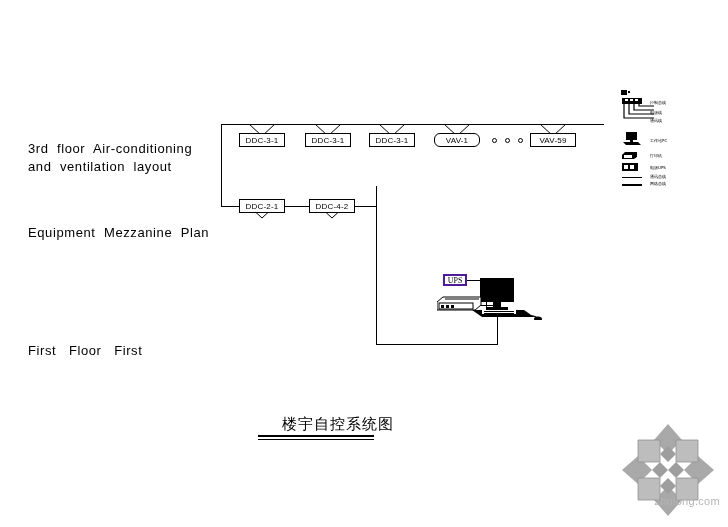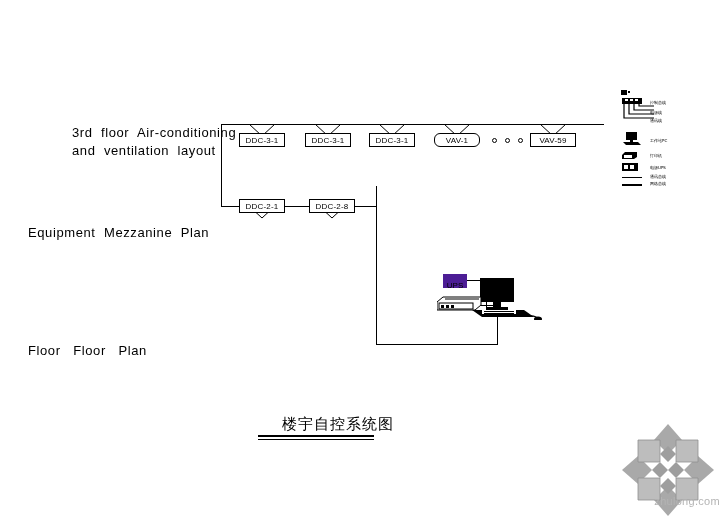--- a/index.html
+++ b/index.html
@@ -76,26 +76,26 @@
     left: 0; right: 0;
     top: 12px;
     text-align: center;
     font-family: "Liberation Sans", sans-serif;
     font-size: 8px;
     letter-spacing: 0.8px;
     color: #000;
   }
   .ups-box {
     position: absolute;
-    border: 7px solid #4c1d95;
+    border: 2px solid #4c1d95;
     background: #fff;
     display: flex;
-    align-items: flex-start;
+    align-items: center;
     justify-content: center;
-    font-family: Liberation Sans, sans-serif;
+    font-family: Liberation Serif, serif;
     font-size: 8px;
     color: #000;
     box-sizing: border-box;
   }
 
   
   .diagram-title {
     position: absolute;
     font-family: Liberation Mono, monospace;
     font-size: 15px;
@@ -134,26 +134,26 @@
     font-size: 11px;
     color: #b4b4b4;
     letter-spacing: 0.3px;
   }
 </style>
 </head>
 <body>
 
 <div id="canvas">
 
-  <div class="plan-label" style="left:28px; top:124px;margin-left:44px;">3rd  floor  Air-conditioning
+  <div class="plan-label" style="left:28px; top:140px;">3rd  floor  Air-conditioning
 and  ventilation  layout</div>
 
   <div class="plan-label" style="left:28px; top:224px;">Equipment  Mezzanine  Plan</div>
 
-  <div class="plan-label" style="left:28px; top:342px;">Floor   Floor   Plan</div>
+  <div class="plan-label" style="left:28px; top:342px;">First   Floor   First</div>
 
   <div class="hline" style="left:221px; top:124px; width:383px;"></div>
 
   <div class="vline" style="left:221px; top:124px; height:82px;"></div>
 
   <div class="hline" style="left:221px; top:206px; width:155px;"></div>
 
   <div class="vline" style="left:376px; top:186px; height:158px;"></div>
   <div class="hline" style="left:376px; top:344px; width:121px;"></div>
   <div class="vline" style="left:497px; top:312px; height:33px;"></div>
@@ -202,21 +202,21 @@
 
   <div class="dev-box" style="left:530px; top:133px; width:46px; height:14px;">
     <span>VAV-59</span>
   </div>
 
   <div class="dev-box" style="left:239px; top:199px; width:46px; height:14px;">
     <span>DDC-2-1</span>
   </div>
 
   <div class="dev-box" style="left:309px; top:199px; width:46px; height:14px;">
-    <span>DDC-2-8</span>
+    <span>DDC-4-2</span>
   </div>
 
 
   <div class="ups-box" style="left:443px; top:274px; width:24px; height:12px;">
     <span>UPS</span>
   </div>
 
   <div class="hline" style="left:467px; top:280px; width:19px;"></div>
   <div class="vline" style="left:486px; top:280px; height:29px;"></div>
 

